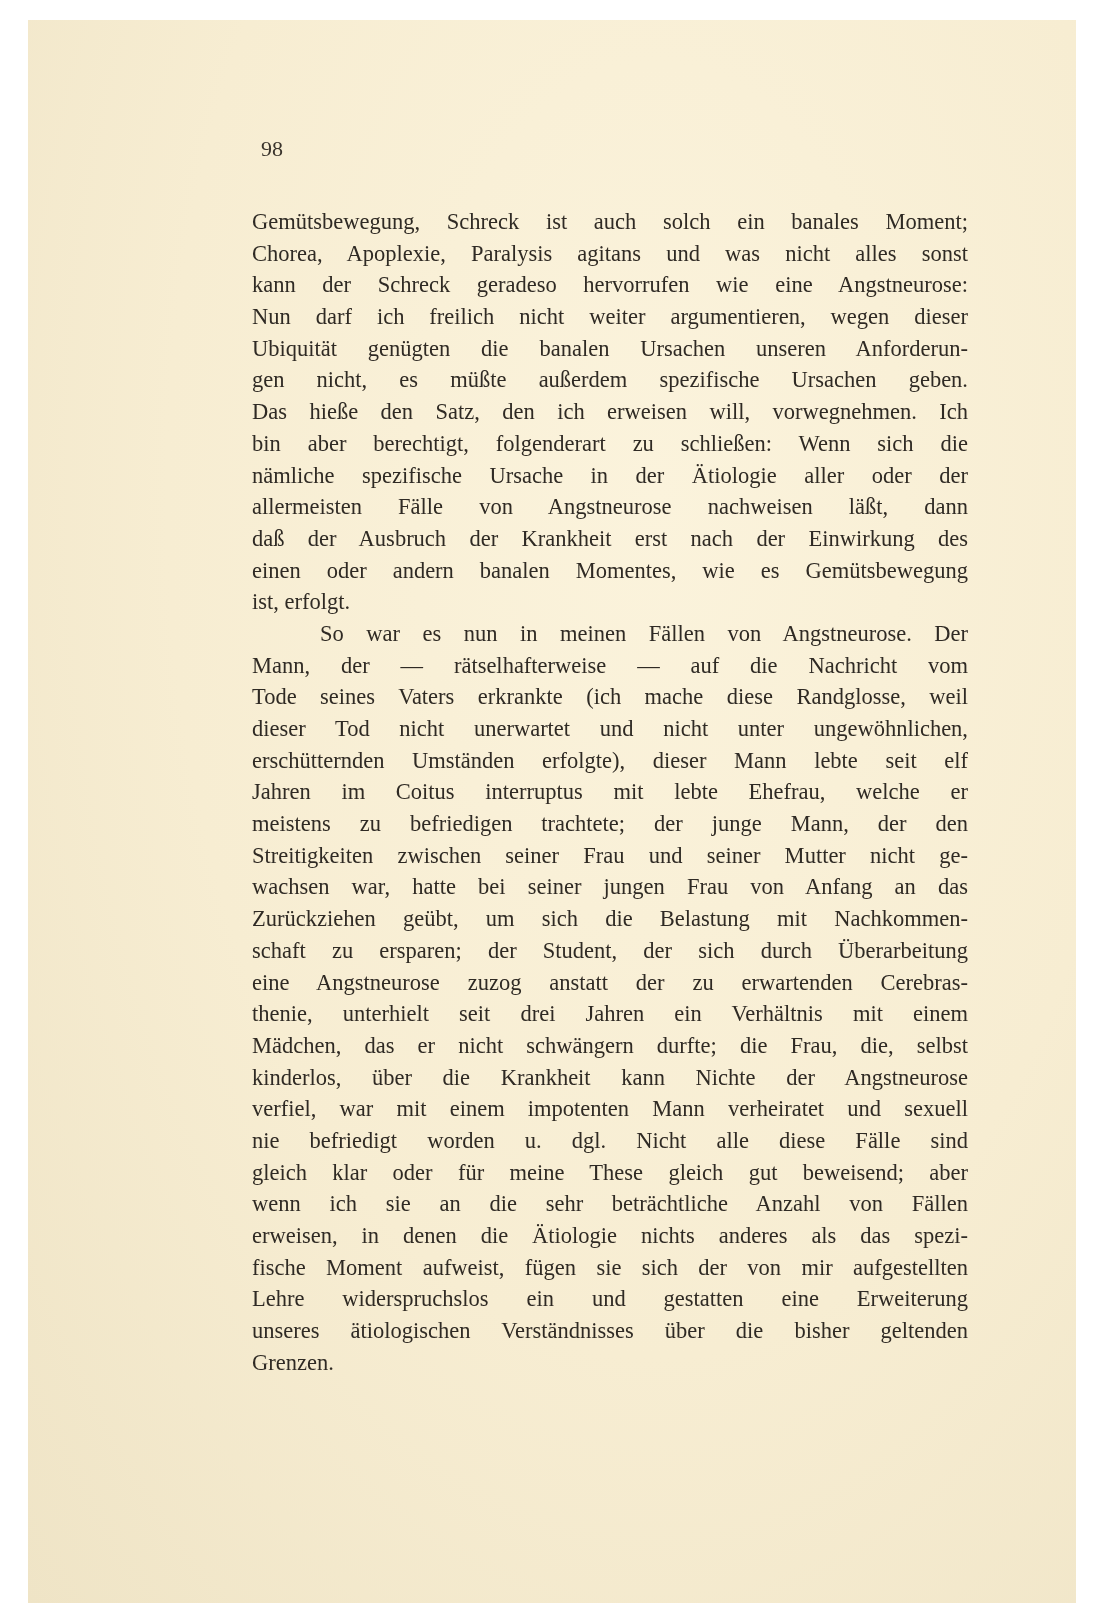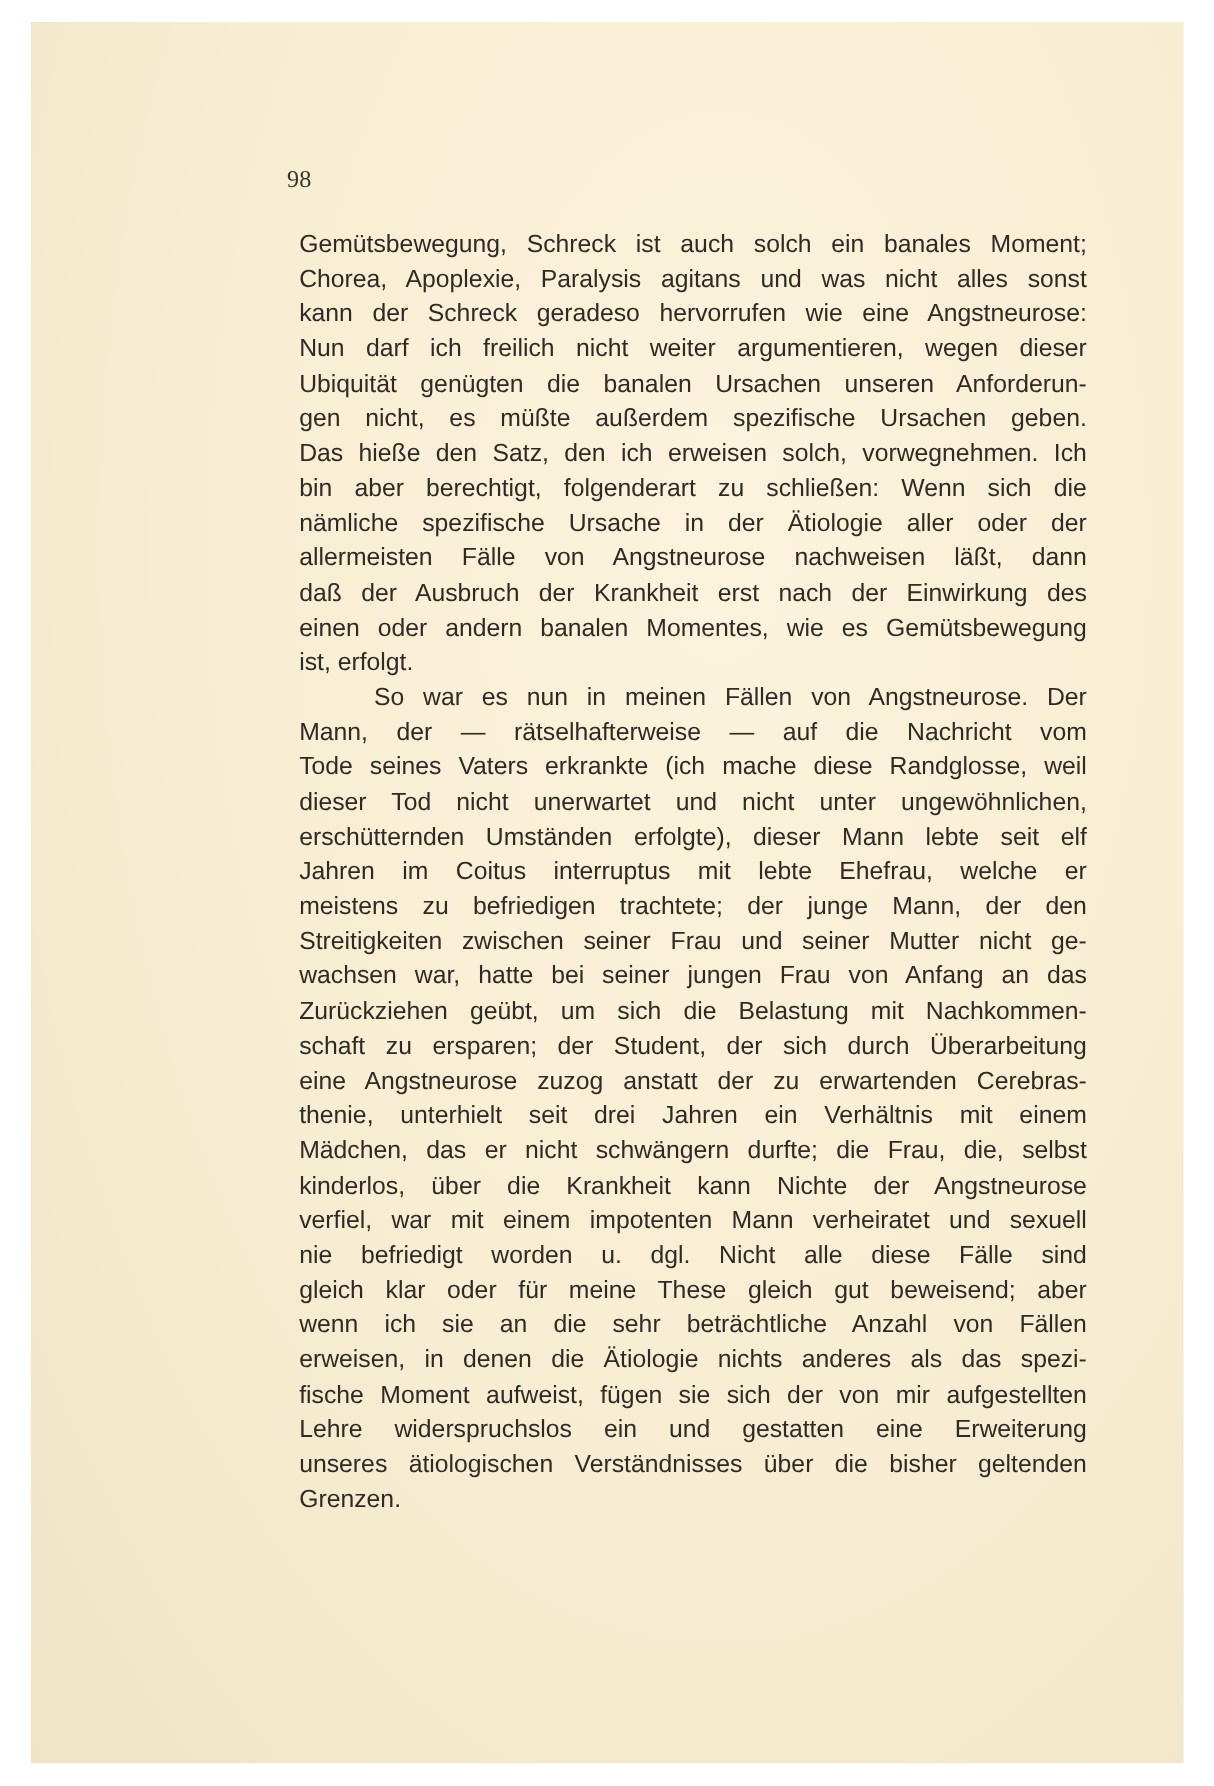--- a/index.html
+++ b/index.html
@@ -2,27 +2,27 @@
 <html><head>
 <meta charset="utf-8">
 <style>
   html, body { margin: 0; padding: 0; background: #ffffff; }
   body { width: 1104px; height: 1624px; position: relative; overflow: hidden; }
   .page {
     position: absolute; left: 28px; top: 20px; width: 1048px; height: 1583px;
     background: radial-gradient(ellipse at 60% 30%, #fbf3dc 0%, #f7edd2 55%, #efe4c6 100%);
   }
   .page-number {
-    position: absolute; left: 233px; top: 130px;
+    position: absolute; left: 233px; top: 116px;
     font-family: "Liberation Serif", "DejaVu Serif", serif;
     font-size: 22px; color: #3a342c; margin: 0;
   }
   .text-block {
-    position: absolute; left: 244px; top: 186px; width: 716px;
-    font-family: Liberation Sans, sans-serif;
+    position: absolute; left: 224px; top: 186px; width: 716px;
+    font-family: Liberation Serif, serif;
     font-size: 22.5px; line-height: 31.7px; color: #2f2a24;
   }
   .line {
     display: block; white-space: nowrap;
     text-align: justify; text-align-last: justify;
     height: 31.7px;
   }
   .line.last { text-align-last: left; }
   .line.indent { padding-left: 68px; }
 </style>
@@ -31,21 +31,21 @@
 
 <div class="page">
   <p class="page-number">98</p>
   <div class="text-block" id="text-block">
       <span class="line">Gemütsbewegung, Schreck ist auch solch ein banales Moment;</span>
       <span class="line">Chorea, Apoplexie, Paralysis agitans und was nicht alles sonst</span>
       <span class="line">kann der Schreck geradeso hervorrufen wie eine Angstneurose:</span>
       <span class="line">Nun darf ich freilich nicht weiter argumentieren, wegen dieser</span>
       <span class="line">Ubiquität genügten die banalen Ursachen unseren Anforderun-</span>
       <span class="line">gen nicht, es müßte außerdem spezifische Ursachen geben.</span>
-      <span class="line">Das hieße den Satz, den ich erweisen solch, vorwegnehmen. Ich</span>
+      <span class="line">Das hieße den Satz, den ich erweisen will, vorwegnehmen. Ich</span>
       <span class="line">bin aber berechtigt, folgenderart zu schließen: Wenn sich die</span>
       <span class="line">nämliche spezifische Ursache in der Ätiologie aller oder der</span>
       <span class="line">allermeisten Fälle von Angstneurose nachweisen läßt, dann</span>
       <span class="line">daß der Ausbruch der Krankheit erst nach der Einwirkung des</span>
       <span class="line">einen oder andern banalen Momentes, wie es Gemütsbewegung</span>
       <span class="line last">ist, erfolgt.</span>
       <span class="line indent">So war es nun in meinen Fällen von Angstneurose. Der</span>
       <span class="line">Mann, der — rätselhafterweise — auf die Nachricht vom</span>
       <span class="line">Tode seines Vaters erkrankte (ich mache diese Randglosse, weil</span>
       <span class="line">dieser Tod nicht unerwartet und nicht unter ungewöhnlichen,</span>

